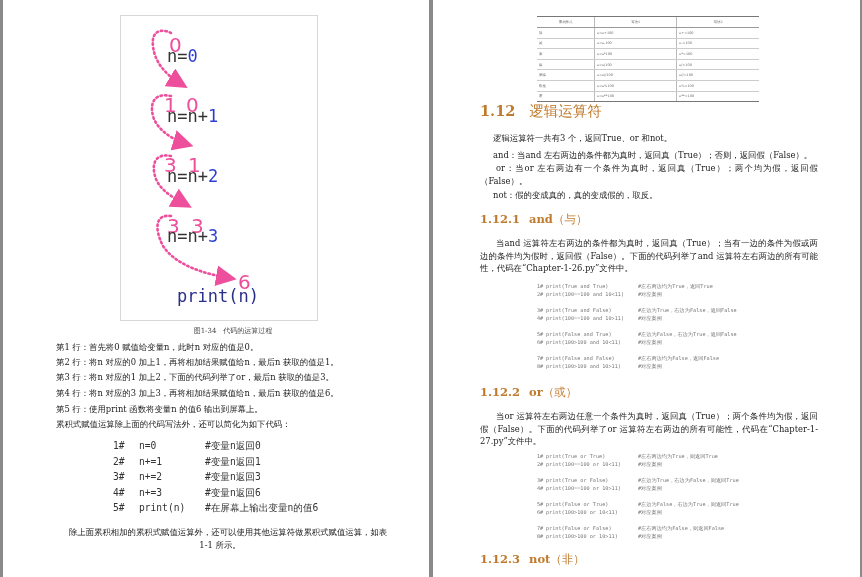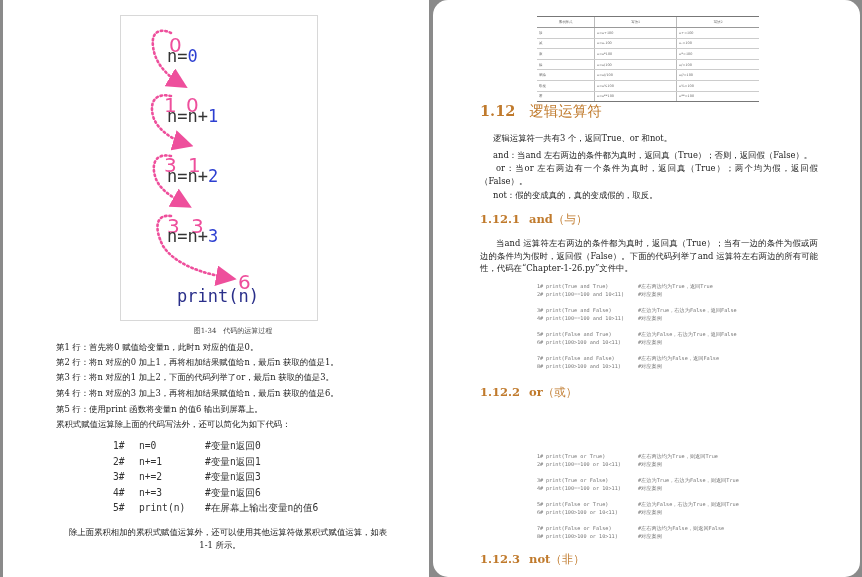--- a/index.html
+++ b/index.html
@@ -1,20 +1,20 @@
 <!DOCTYPE html>
 <html><head>
 <meta charset="utf-8">
 <style>
   html, body { margin:0; padding:0; }
   body { width:862px; height:577px; overflow:hidden; background:#8a8a8a; position:relative;
          font-family: "DejaVu Serif", "Liberation Serif", serif; color:#222; }
   .page { position:absolute; top:0; height:577px; background:#fff; overflow:hidden; }
   #left-page { left:3px; width:426px; }
-  #right-page { left:433px; width:427px;border-radius:15px; }
+  #right-page { left:433px; width:427px; }
 
   
   .figure { position:absolute; left:117px; top:15px; width:196px; height:304px;
             border:1px solid #d8d8d8; background:#fff; }
   .figure svg { position:absolute; left:0; top:0; }
   .fig-caption { position:absolute; left:0; width:460px; top:326px; text-align:center; font-size:7px; color:#444; }
 
   .para { position:absolute; left:53px; font-size:8.4px; line-height:11px; color:#222; white-space:nowrap; }
   .code-block { position:absolute; left:110px; top:440px; font-family:"DejaVu Sans Mono","Liberation Mono",monospace; font-size:9.6px; color:#333; }
   .code-row { height:15.6px; white-space:pre; }
@@ -175,20 +175,21 @@
     <div class="crow"><span class="ln">5#</span><span class="src">print(False and True)</span><span>#左边为False，右边为True，返回False</span></div>
     <div class="crow"><span class="ln">6#</span><span class="src">print(100&gt;100 and 10&lt;11)</span><span>#对应案例</span></div>
     <div class="gap"></div>
     <div class="crow"><span class="ln">7#</span><span class="src">print(False and False)</span><span>#左右两边均为False，返回False</span></div>
     <div class="crow"><span class="ln">8#</span><span class="src">print(100&gt;100 and 10&gt;11)</span><span>#对应案例</span></div>
   </div>
 
   <div class="h3" style="top:385px">
     <span class="num">1.12.2</span><span>or</span><span class="paren">（或）</span>
   </div>
+  <div class="rblock" style="top:410px">当or 运算符左右两边任意一个条件为真时，返回真（True）；两个条件均为假，返回假（False）。下面的代码列举了or 运算符左右两边的所有可能性，代码在“Chapter-1-27.py”文件中。</div>
   <div class="rcode" style="top:453px">
     <div class="crow"><span class="ln">1#</span><span class="src">print(True or True)</span><span>#左右两边均为True，则返回True</span></div>
     <div class="crow"><span class="ln">2#</span><span class="src">print(100==100 or 10&lt;11)</span><span>#对应案例</span></div>
     <div class="gap"></div>
     <div class="crow"><span class="ln">3#</span><span class="src">print(True or False)</span><span>#左边为True，右边为False，则返回True</span></div>
     <div class="crow"><span class="ln">4#</span><span class="src">print(100==100 or 10&gt;11)</span><span>#对应案例</span></div>
     <div class="gap"></div>
     <div class="crow"><span class="ln">5#</span><span class="src">print(False or True)</span><span>#左边为False，右边为True，则返回True</span></div>
     <div class="crow"><span class="ln">6#</span><span class="src">print(100&gt;100 or 10&lt;11)</span><span>#对应案例</span></div>
     <div class="gap"></div>

